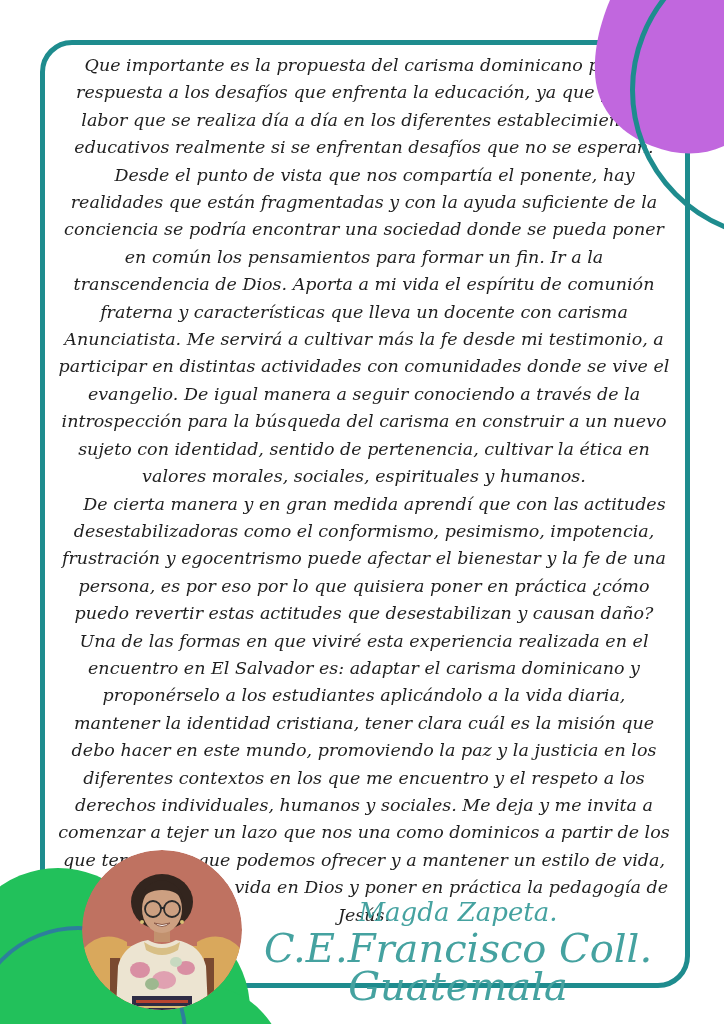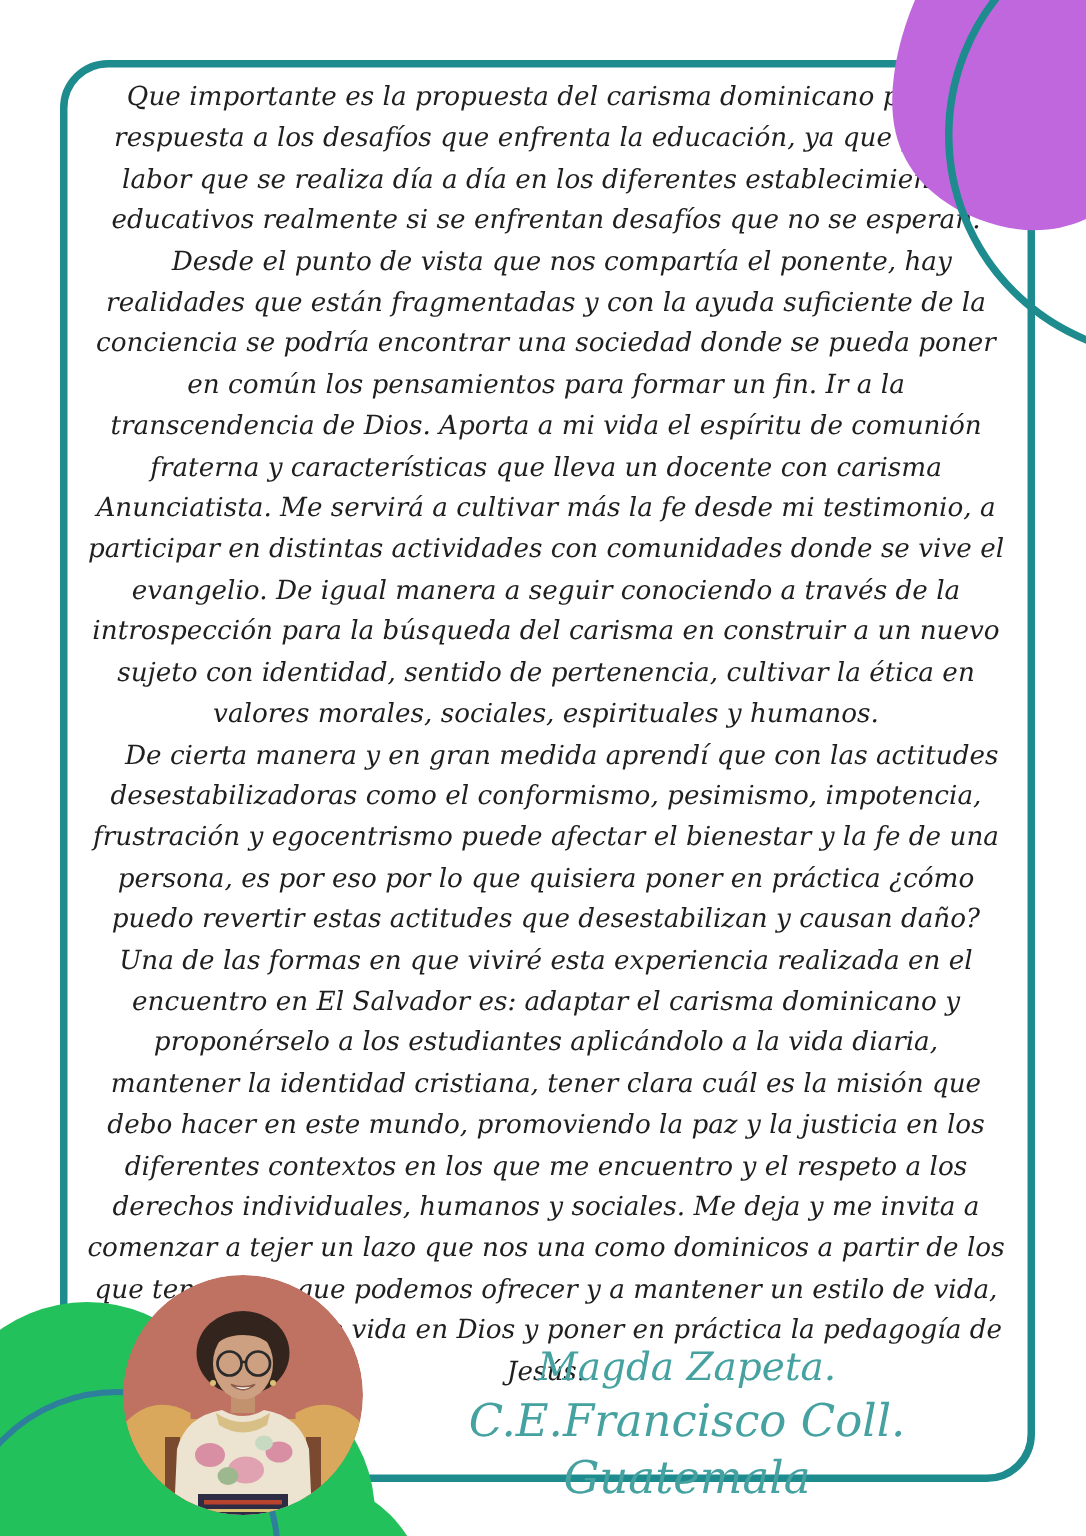--- a/index.html
+++ b/index.html
@@ -59,21 +59,21 @@
   .essay p{margin:0;text-indent:1.2em;}
   
   .signature{
     position:absolute;left:258px;top:884px;width:400px;
     text-align:center;
     color:var(--signature-teal,#45a2a0);
     font-style:italic;
     z-index:5;
   }
   .signature .sig-name{font-size:26px;line-height:34px;margin-top:11px;}
-  .signature .sig-inst{font-size:30px;line-height:38px;}
+  .signature .sig-inst{font-size:40px;line-height:38px;}
 </style>
 </head>
 <body>
 
 <div class="page">
 
   <div class="frame"></div>
 
   <main class="essay">
     <p>Que importante es la propuesta del carisma dominicano para dar respuesta a los desafíos que enfrenta la educación, ya que por la labor que se realiza día a día en los diferentes establecimientos educativos realmente si se enfrentan desafíos que no se esperan.</p>

